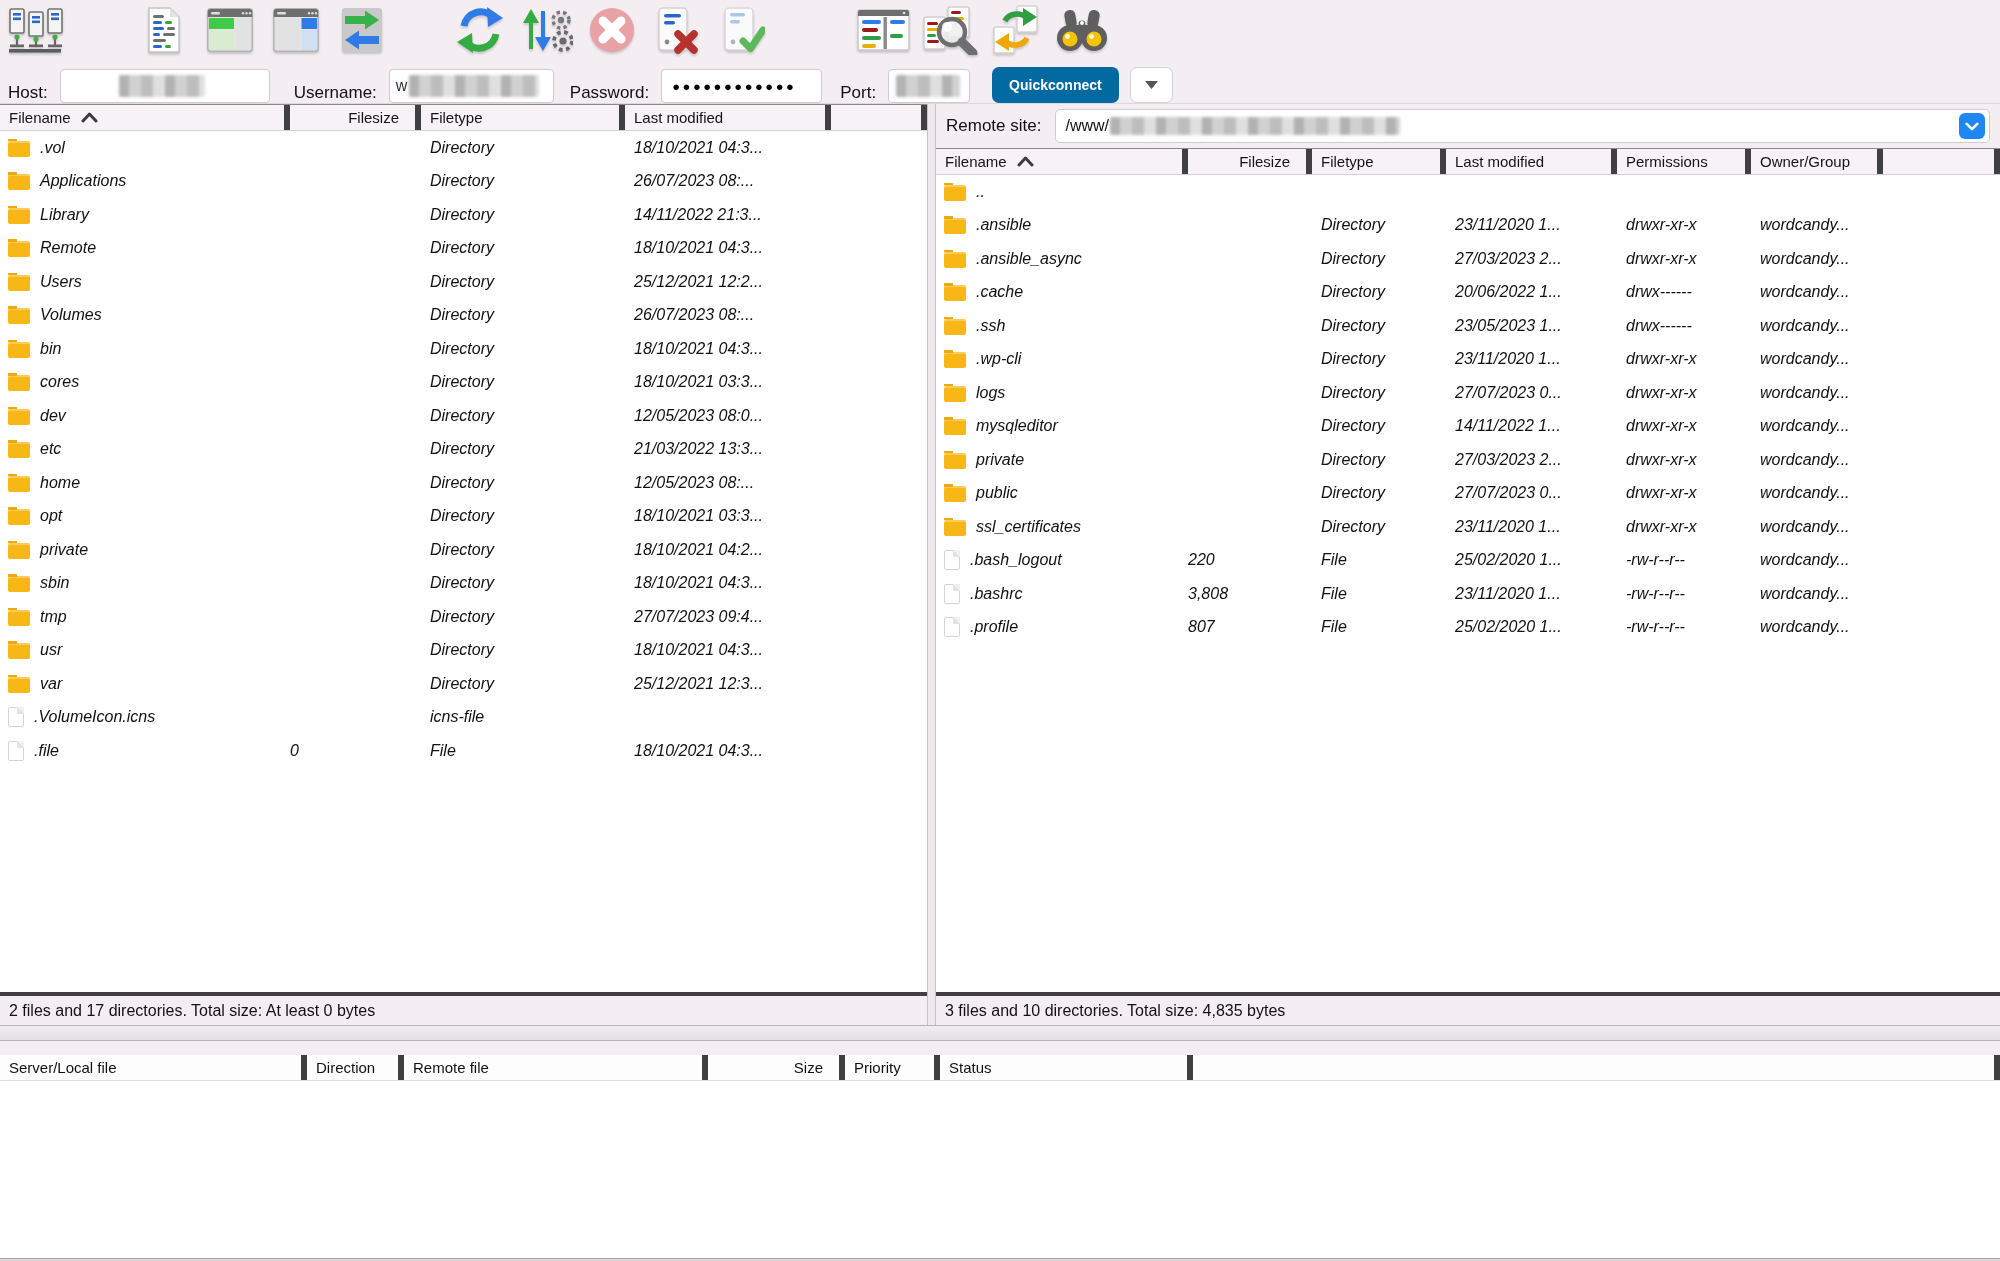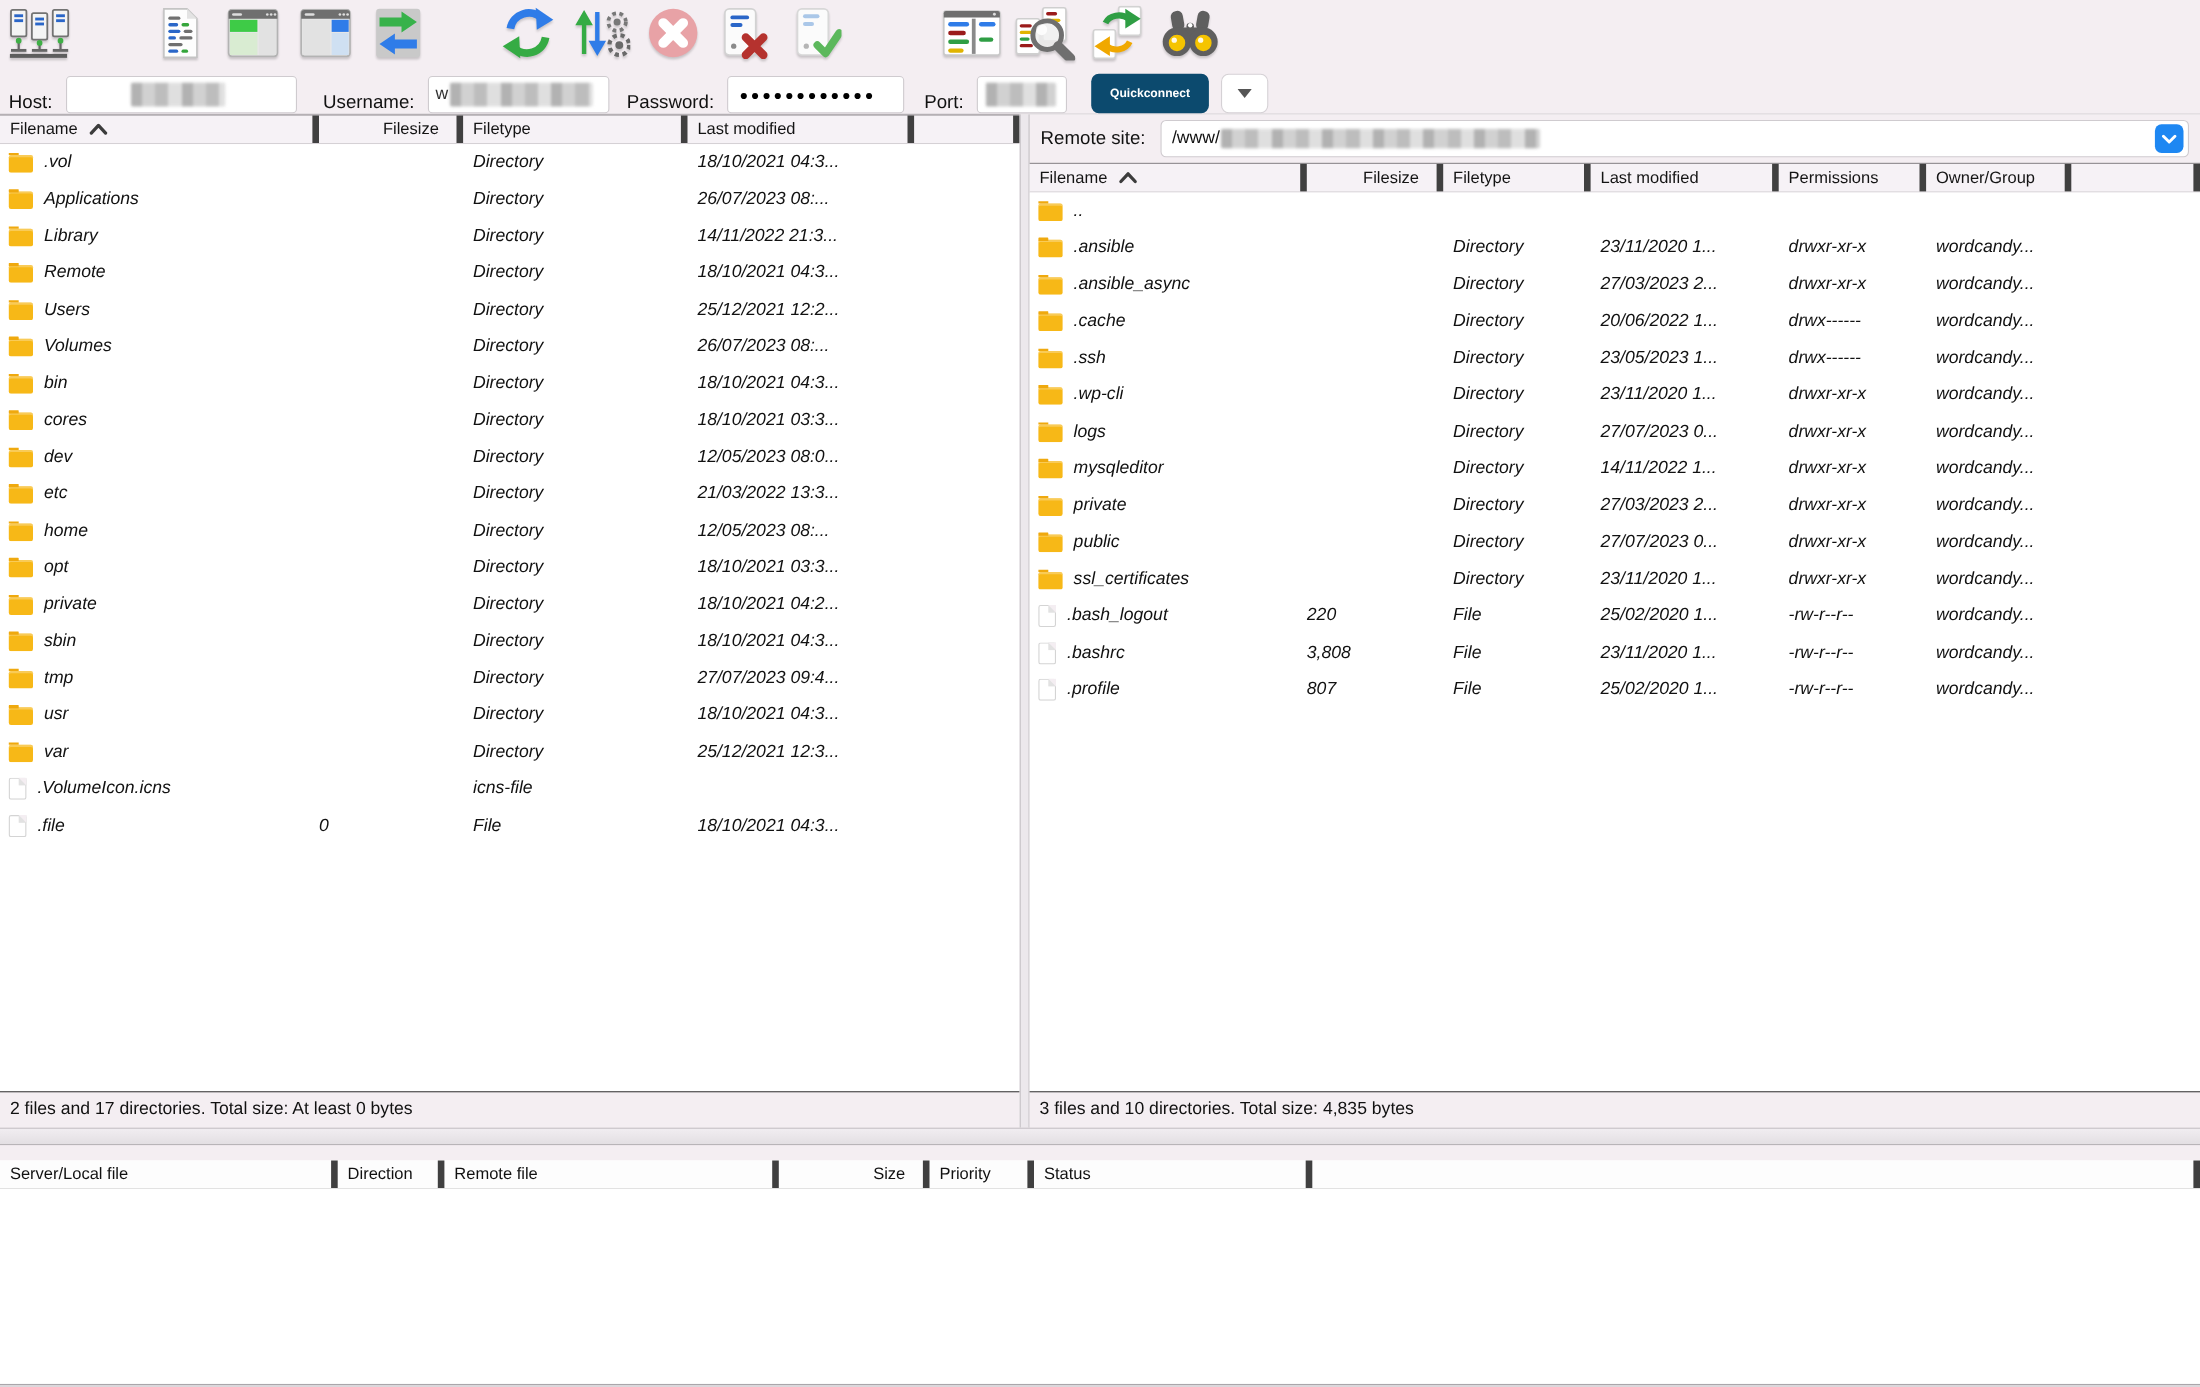--- a/index.html
+++ b/index.html
@@ -28,21 +28,21 @@
     filter: blur(1.5px); opacity:.8; }
   .inp-host { width:210px; margin-right:24px; }
   .inp-host .redact { width:86px; margin-left:58px; }
   .inp-user { width:165px; margin-right:16px; }
   .inp-user .uprefix { margin-left:6px; font-size:16px; color:#333; }
   .inp-user .redact { width:130px; margin-left:2px; }
   .inp-pass { width:161px; margin-right:18px; font-size:13px; letter-spacing:2.5px;
               padding-left:10px; color:#000; font-weight:700; }
   .inp-port { width:82px; margin-right:22px; }
   .inp-port .redact { width:64px; margin-left:7px; }
-  .qc-btn { background:#0c4a6e; color:#fff; font-size:11px; font-weight:600;
+  .qc-btn { background:#0369a1; color:#fff; font-size:14px; font-weight:600;
             border:none; border-radius:7px; height:36px; padding:1px 17px; cursor:default;
             font-family:inherit; }
   .qc-dd { margin-left:11px; width:43px; height:36px; background:#fff; border:1px solid #d5d1d5;
            border-radius:7px; display:flex; align-items:center; justify-content:center; cursor:default; }
   
   .main { display:flex; height:921px; }
   .pane { display:flex; flex-direction:column; }
   .pane-left { width:927px; }
   .pane-right { flex:1; }
   .vsplit { width:9px; background:#ece8ec; border-left:1px solid #c6c2c6; border-right:1px solid #c6c2c6; }
@@ -72,21 +72,21 @@
   .c-size { text-align:left; padding-right:16px; padding-left:0; }
   .icon-folder { flex:0 0 auto; width:22px; height:16px; border-radius:2px; background:#f7b817;
                  position:relative; margin-top:2px;
                  box-shadow: inset 0 2px 0 rgba(255,255,255,.28); }
   .icon-folder::before { content:""; position:absolute; top:-3.5px; left:0; width:9px; height:4px;
                  background:#efa90e; border-radius:2px 2px 0 0; }
   .icon-file { flex:0 0 auto; width:16px; height:20px; background:#fff; border:1.5px solid #d4d4d4;
                border-radius:2px; position:relative; }
   .icon-file::before { content:""; position:absolute; top:-1px; right:-1px;
                border-style:solid; border-width:0 7px 7px 0; border-color:#f4eef2 #f4eef2 #e2e2e2 #d8d8d8; }
-  .pstatus { height:33px; border-top:1px solid #404040; display:flex; align-items:center;
+  .pstatus { height:33px; border-top:4px solid #404040; display:flex; align-items:center;
              padding-left:9px; font-size:16px; background:#f4eef2; }
   
   .hsplit { height:16px; background:linear-gradient(#f1edf1,#e3dfe3);
             border-top:1px solid #b8b4b8; border-bottom:1px solid #b8b4b8; }
   .queue { height:203px; background:#fff; display:flex; flex-direction:column;margin-top:14px; }
   .qhead { height:26px; display:grid; grid-template-columns:307px 97px 304px 137px 95px 253px 1fr;
            align-items:center; font-size:15px; background:#fdfdfd; border-bottom:1px solid #e2e2e2; }
   .qbody { flex:1; background:#fff; }
   
   .tabbar { height:34px; background:#dbd7db; border-top:1px solid #a5a1a5;

